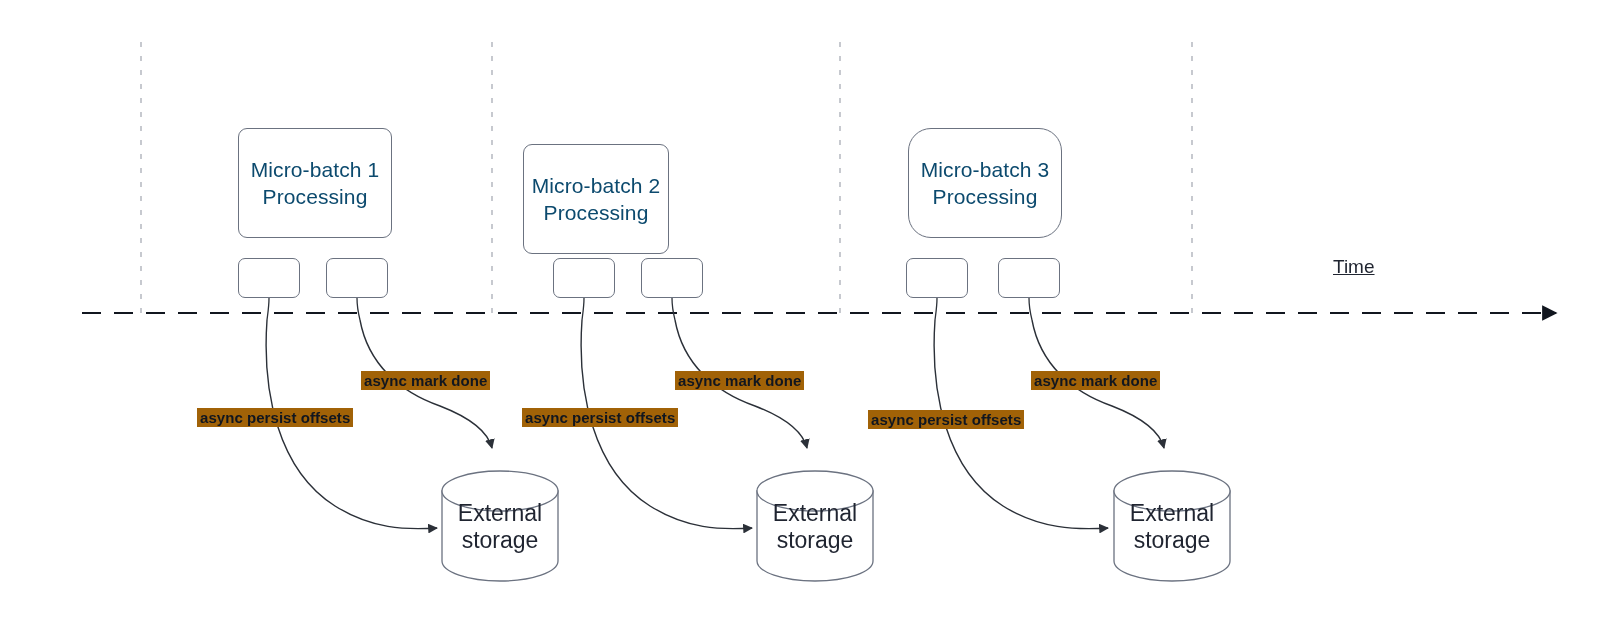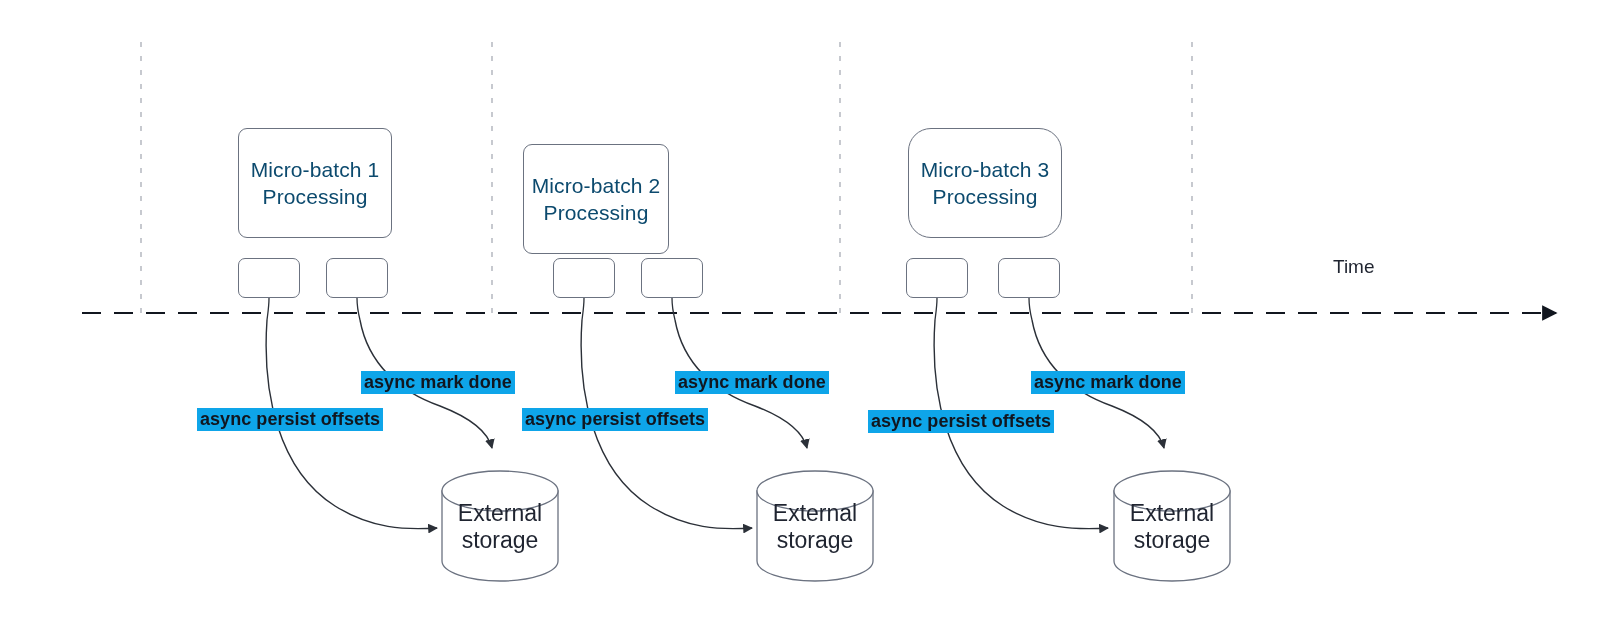--- a/index.html
+++ b/index.html
@@ -58,25 +58,25 @@
     width: 100%;
     text-align: center;
     font-size: 23px;
     line-height: 27px;
     color: #1f2430;
     white-space: pre-line;
     pointer-events: none;
   }
   .edge-label {
     position: absolute;
-    font-size: 18px;
+    font-size: 15px;
     font-weight: bold;
     color: #11161f;
     white-space: nowrap;
-    background: #0ea5e9;
+    background: #a16207;
     padding: 1px 3px;
     letter-spacing: 0.05px;
   }
   .axis-label {
     position: absolute;
     font-size: 19px;
     color: #1f2430;
     white-space: nowrap;
   }
 </style>
@@ -176,15 +176,15 @@
 
   <div class="edge-label" style="left:361px; top:371px;">async mark done</div>
   <div class="edge-label" style="left:197px; top:408px;">async persist offsets</div>
 
   <div class="edge-label" style="left:675px; top:371px;">async mark done</div>
   <div class="edge-label" style="left:522px; top:408px;">async persist offsets</div>
 
   <div class="edge-label" style="left:1031px; top:371px;">async mark done</div>
   <div class="edge-label" style="left:868px; top:410px;">async persist offsets</div>
 
-  <div class="axis-label" style="left:1333px; top:256px;">Time</div>
+  <div class="axis-label" style="left:1333px; top:256px;text-decoration:underline;">Time</div>
 
 </div>
 
 </body></html>

